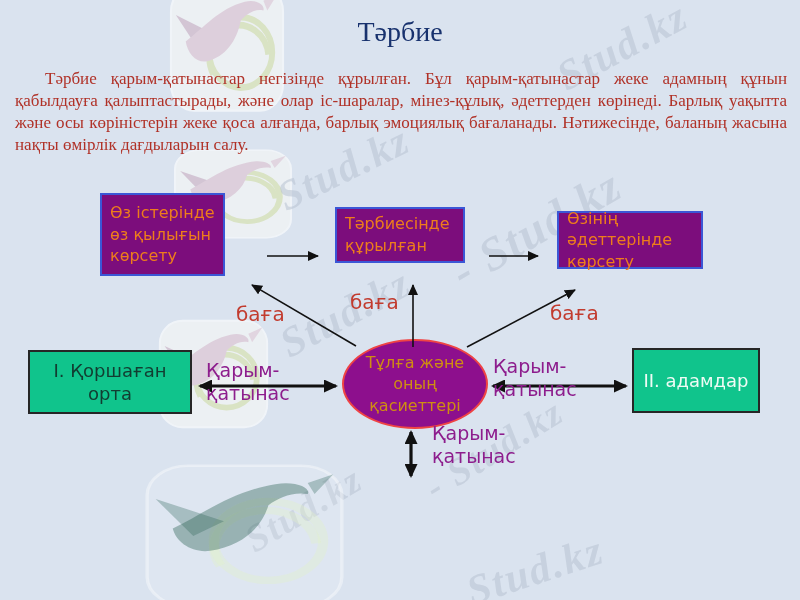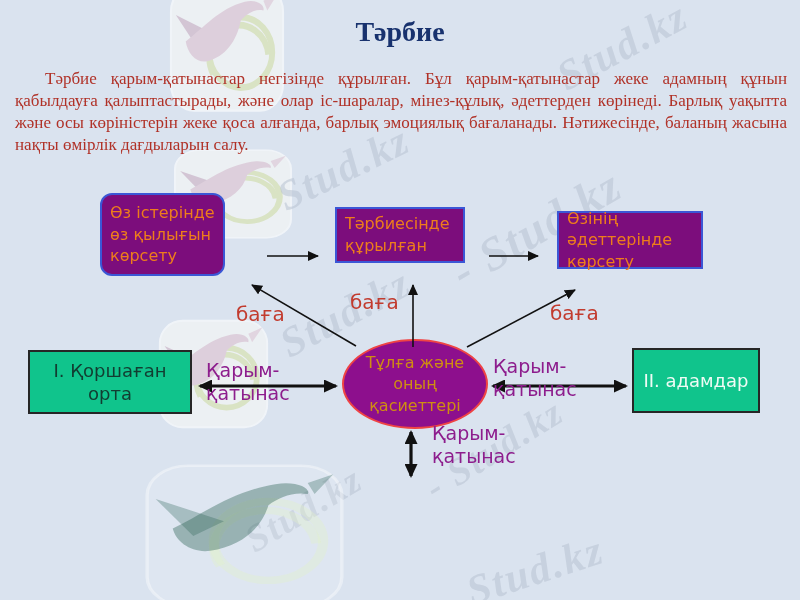--- a/index.html
+++ b/index.html
@@ -30,21 +30,21 @@
   .logo.dark{opacity:.85; z-index:6;}
   .logo.dark .lg-rect{fill:rgba(255,255,255,.12); stroke:rgba(255,255,255,.45); stroke-width:2;}
   .logo.dark .lg-swirl,.logo.dark .lg-swirl2{fill:none; stroke:rgba(228,242,198,.40); stroke-width:6;}
   .logo.dark .lg-bird{fill:rgba(7,70,52,.38);}
   .logo.dark .lg-wing{fill:rgba(7,70,52,.30);}
   .logo.dark .lg-beak{fill:rgba(7,70,52,.30);}
   
   .title{
     position:absolute; left:0; top:16px; width:800px; z-index:2;
     text-align:center; font-family:"Liberation Serif","DejaVu Serif",serif;
-    font-weight:bold; font-size:28px; color:var(--title,#18326e);
+    font-weight:normal; font-size:28px; color:var(--title,#18326e);
   }
   .intro{
     position:absolute; left:15px; top:68px; width:772px; z-index:2;
     font-family:"Liberation Serif","DejaVu Serif",serif;
     font-weight:normal; font-size:17px; line-height:22px;
     color:var(--paragraph,#b03127); text-align:justify; text-indent:30px;
   }
   
   .pbox{
     position:absolute; z-index:2; box-sizing:border-box;
@@ -122,21 +122,21 @@
     <div class="wm big" style="left:455px;top:248px;transform:rotate(-30deg);">- Stud.kz</div>
     <div class="wm" style="left:283px;top:322px;transform:rotate(-28deg);">Stud.kz</div>
     <div class="wm small" style="left:428px;top:468px;transform:rotate(-32deg);">- Stud.kz</div>
     <div class="wm small" style="left:248px;top:520px;transform:rotate(-31deg);">Stud.kz</div>
     <div class="wm" style="left:468px;top:568px;transform:rotate(-18deg);">Stud.kz</div>
   </div>
 
   <div class="title">Тәрбие</div>
   <div class="intro">Тәрбие қарым-қатынастар негізінде құрылған. Бұл қарым-қатынастар жеке адамның құнын қабылдауға қалыптастырады, және олар іс-шаралар, мінез-құлық, әдеттерден көрінеді. Барлық уақытта және осы көріністерін жеке қоса алғанда, барлық эмоциялық бағаланады. Нәтижесінде, баланың жасына нақты өмірлік дағдыларын салу.</div>
 
-  <div class="pbox" style="left:100px;top:193px;width:125px;height:83px;border-radius:12px;">
+  <div class="pbox" style="left:100px;top:193px;width:125px;height:83px;">
     <span>Өз істерінде
 өз қылығын
 көрсету</span>
   </div>
   <div class="pbox" style="left:335px;top:207px;width:130px;height:56px;">
     <span>Тәрбиесінде
 құрылған</span>
   </div>
   <div class="pbox" style="left:557px;top:211px;width:146px;height:58px;">
     <span>Өзінің әдеттерінде

